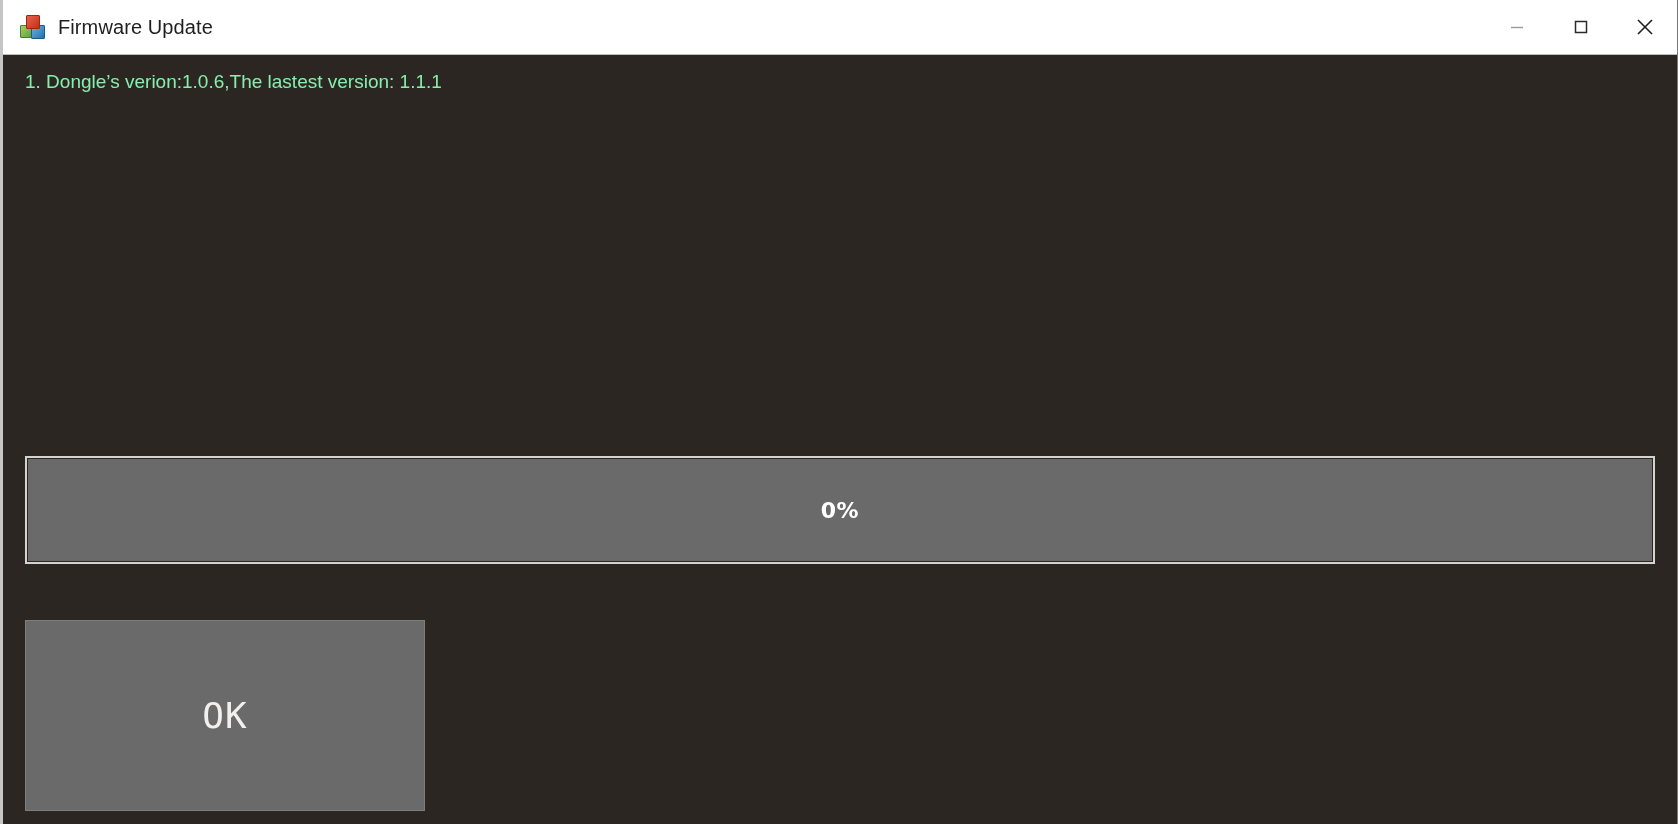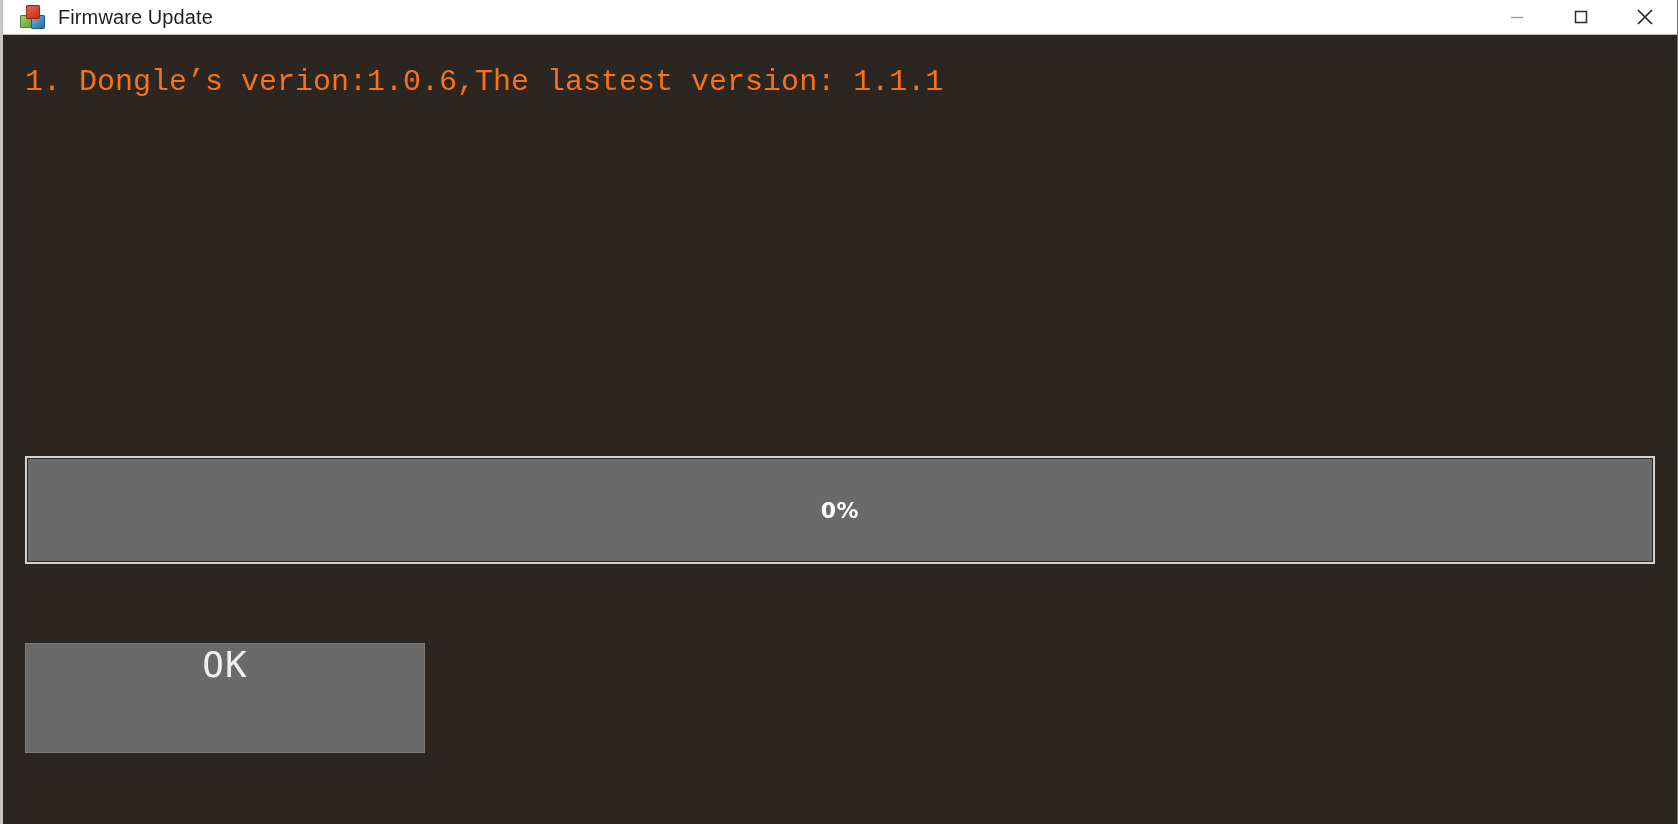--- a/index.html
+++ b/index.html
@@ -23,21 +23,21 @@
     border-left: 3px solid #c8c6c4;
     border-right: 1px solid #7a7874;
     overflow: hidden;
   }
 
   
   .titlebar {
     position: absolute;
     left: 0; top: 0;
     width: 100%;
-    height: 35px;
+    height: 55px;
     background: #ffffff;
     border-bottom: 1px solid #bfbdbb;
     box-sizing: border-box;
     display: flex;
     align-items: center;
   }
   .title-left {
     display: flex;
     align-items: center;
     padding-left: 17px;
@@ -105,24 +105,24 @@
     bottom: 0;
   }
 
   .log-area {
     position: absolute;
     left: 22px;
     top: 18px;
     right: 20px;
   }
   .log-line {
-    font-family: Liberation Mono, monospace;
-    font-size: 30px;
+    font-family: Liberation Sans, sans-serif;
+    font-size: 19px;
     line-height: 34px;
-    color: #f97316;
+    color: #86efac;
     white-space: pre;
     letter-spacing: 0px;
   }
   .log-gap {
     height: 62px;
   }
 
   
   .progress-wrap {
     position: absolute;
@@ -157,26 +157,27 @@
     font-family: "DejaVu Sans", "Liberation Sans", sans-serif;
     font-weight: bold;
     font-size: 22px;
     color: #ffffff;
     letter-spacing: 0.5px;
   }
 
   
   .btn {
     position: absolute;
-    top: 596px;
-    height: 110px;
+    top: 573px;
+    height: 191px;
     background: #6a6a6a;
     border: 1px solid #7d7d7d;
     box-sizing: border-box;
     display: flex;
+    align-items: center;
     justify-content: center;
     cursor: default;
   }
   .btn-ok {
     left: 22px;
     width: 400px;
   }
   .btn-abort {
     right: 20px;
     width: 400px;

